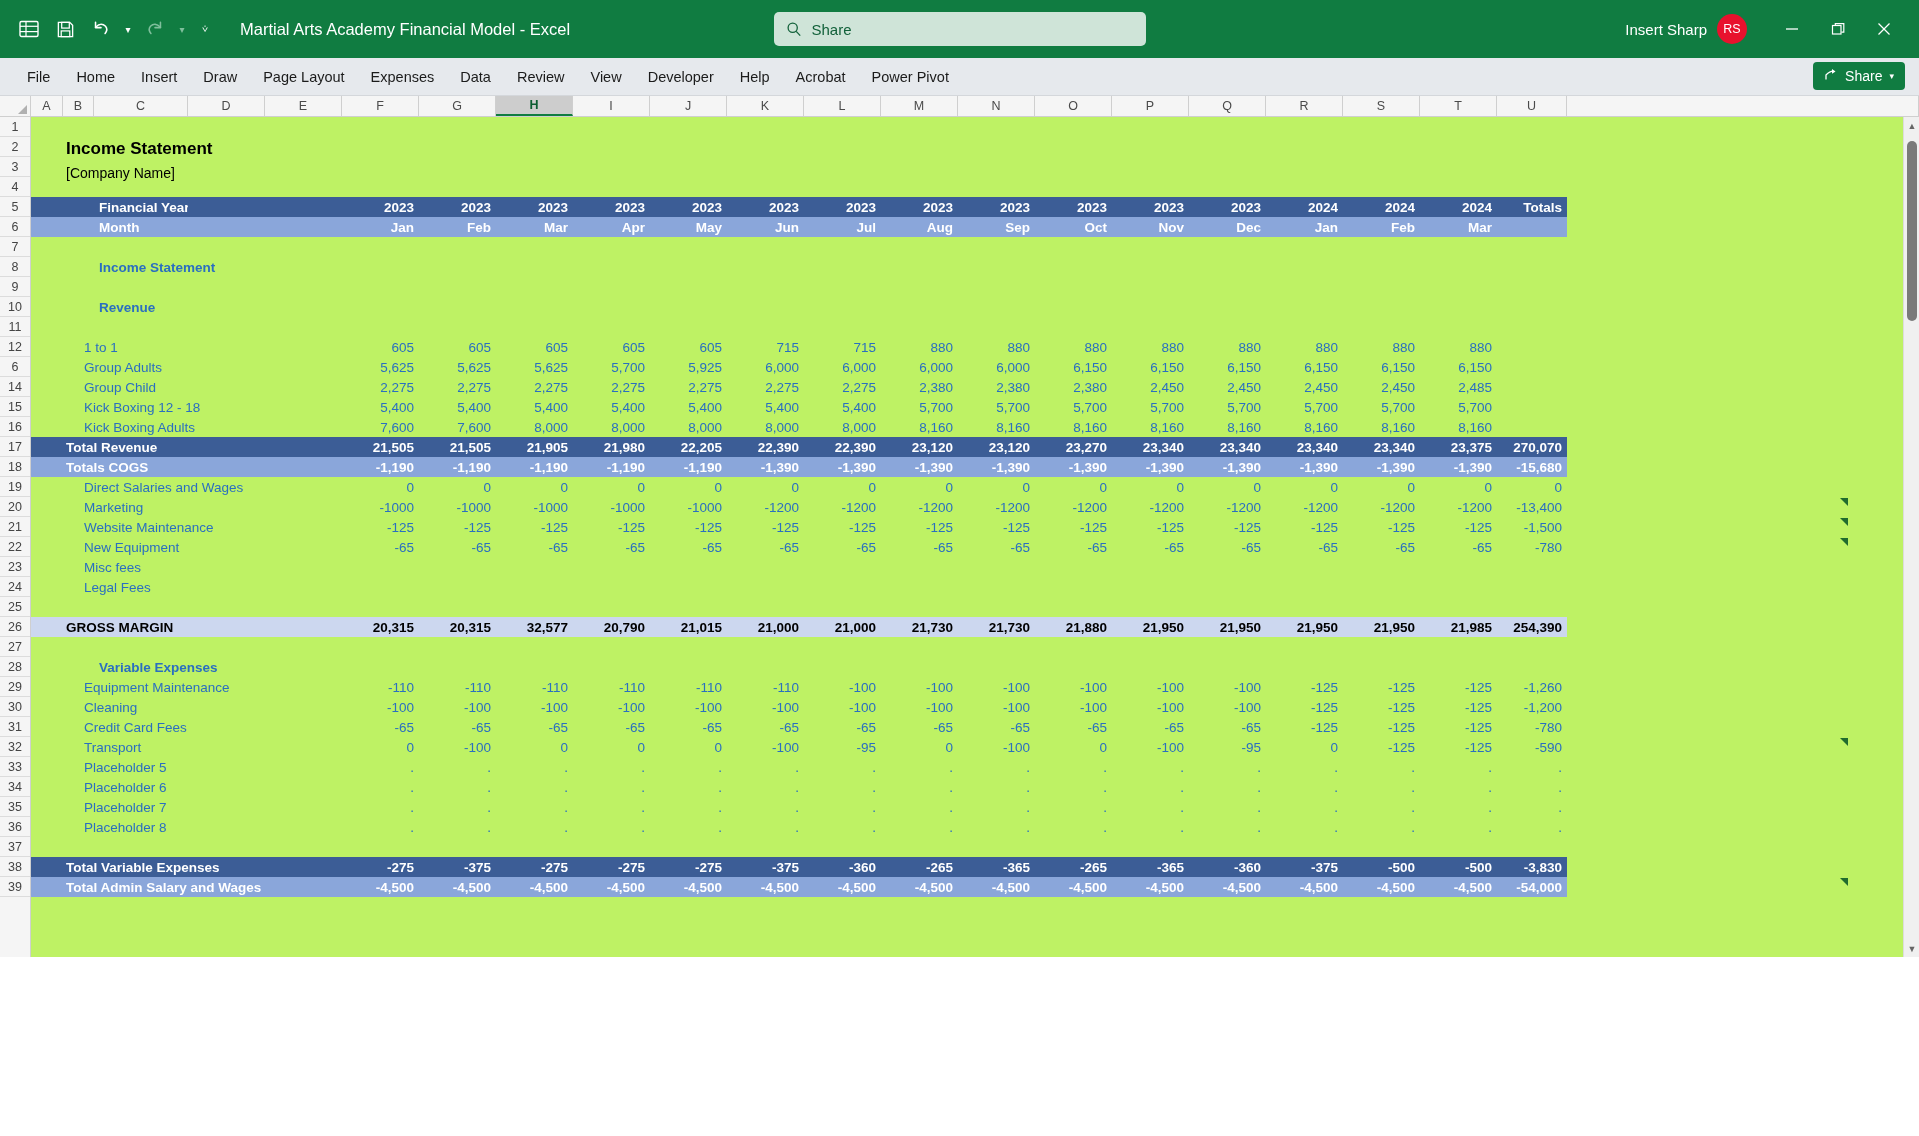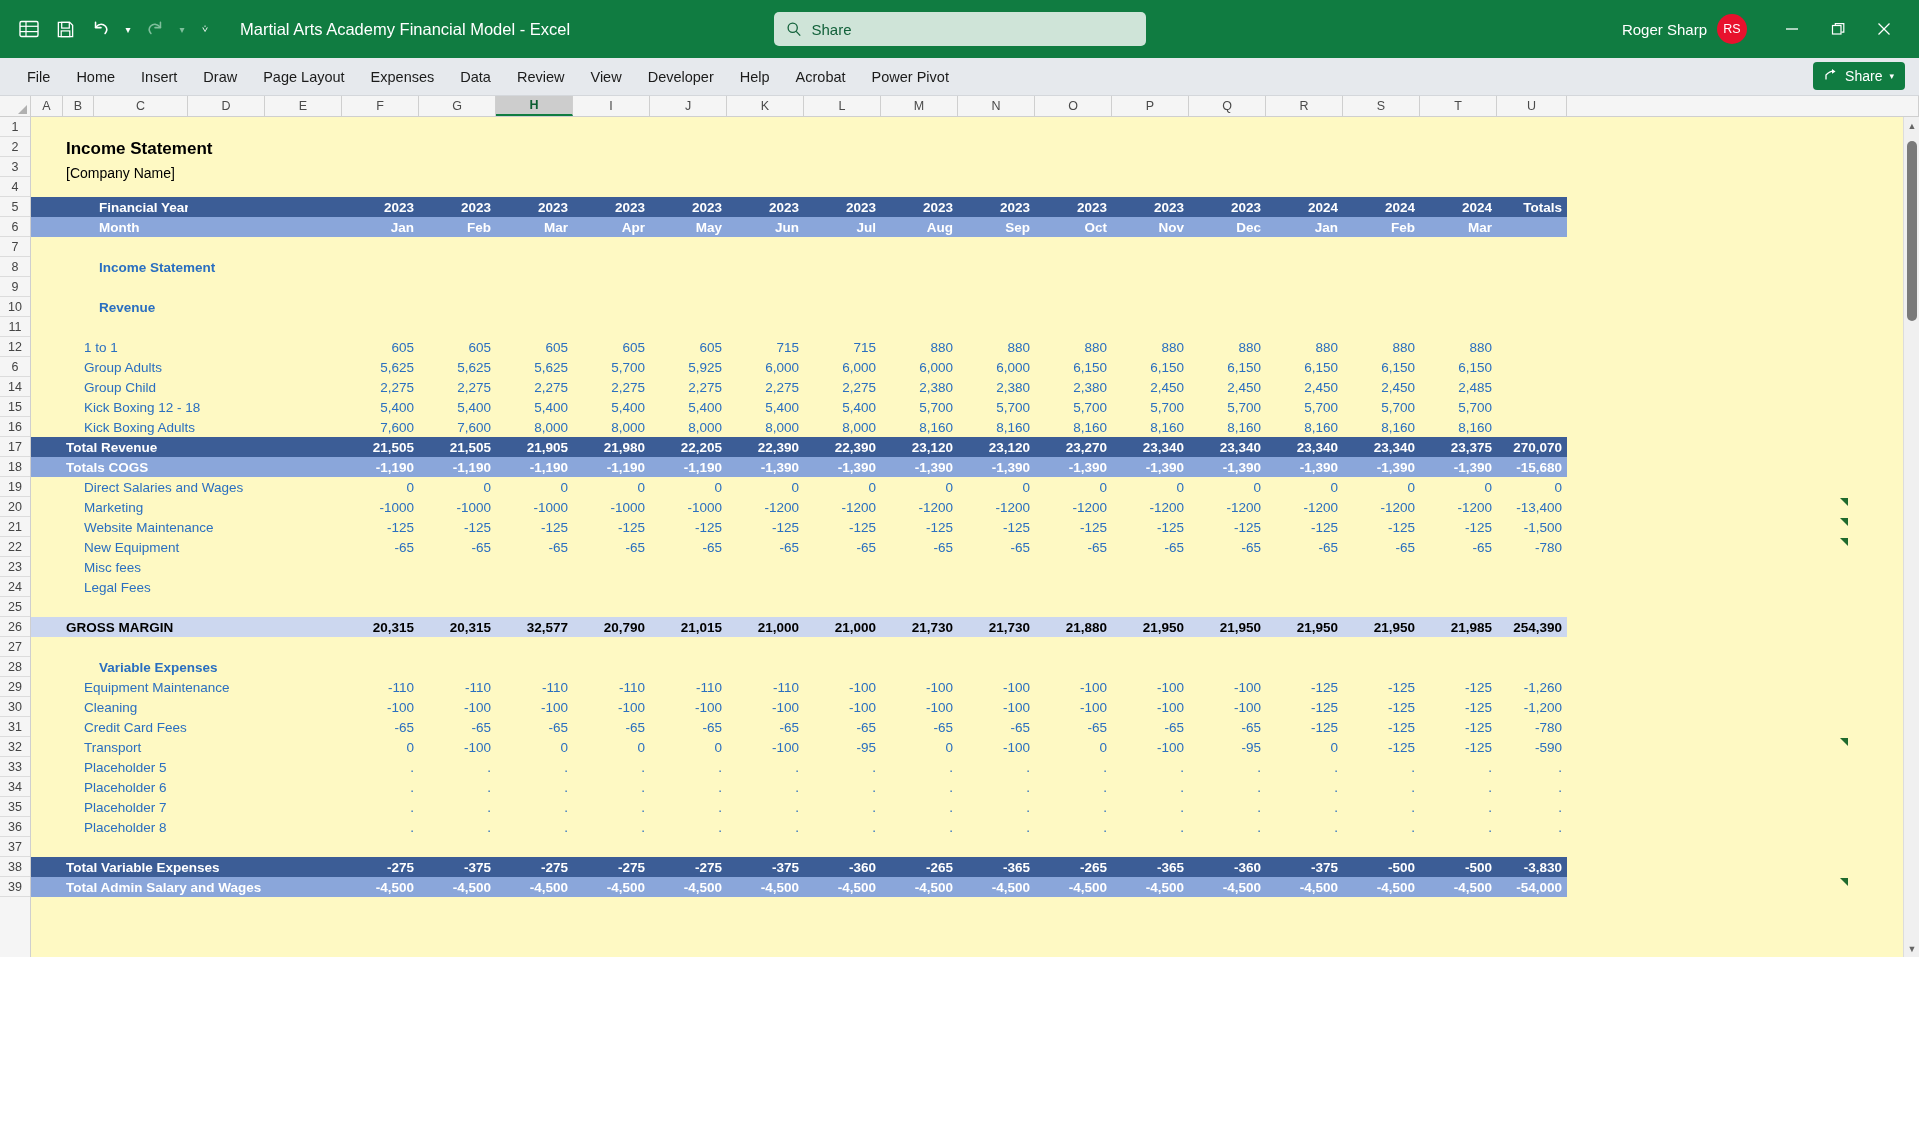--- a/index.html
+++ b/index.html
@@ -153,21 +153,21 @@
     height: 20px;
     font-size: 12.5px;
     color: #444;
     display: flex; align-items: center; justify-content: center;
     border-bottom: 1px solid #dcdcdc;
     background: #f5f5f5;
   }
   .cells {
     flex: 1;
     position: relative;
-    background: #fef9c3;
+    background: #bef264;
   }
   .grow {
     height: 20px;
     display: flex;
     align-items: center;
     position: relative;
   }
   .gc {
     height: 20px;
     display: flex; align-items: center;
@@ -271,21 +271,21 @@
     <span class="sicon">
       <svg width="16" height="16" viewBox="0 0 16 16">
           <circle cx="6.7" cy="6.7" r="4.6" fill="none" stroke="#12613a" stroke-width="1.3"></circle>
           <line x1="10.2" y1="10.4" x2="14.2" y2="14.6" stroke="#12613a" stroke-width="1.3"></line>
         </svg>
     </span>
     <span class="stext">Share</span>
   </div>
 
   <div class="title-right">
-    <span class="acct-name">Roger Sharp</span>
+    <span class="acct-name">Insert Sharp</span>
     <span class="avatar">RS</span>
     <span class="wbtn">
       <svg width="14" height="14" viewBox="0 0 14 14">
           <line x1="1" y1="7" x2="13" y2="7" stroke="#fff" stroke-width="1.3"></line>
         </svg>
     </span>
     <span class="wbtn">
       <svg width="15" height="15" viewBox="0 0 15 15">
           <rect x="1.5" y="3.5" width="8.5" height="8.5" fill="none" stroke="#fff" stroke-width="1.2"></rect>
           <path d="M4.3 3.5 V1.6 H12.8 V10.1 H10.4" fill="none" stroke="#fff" stroke-width="1.2"></path>

